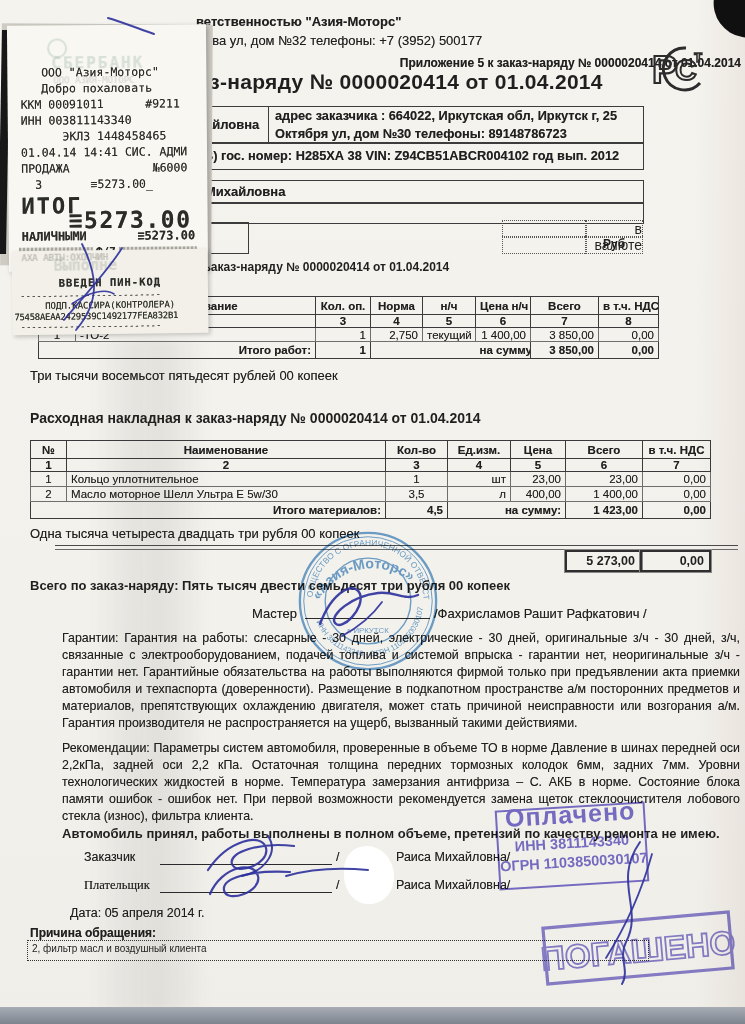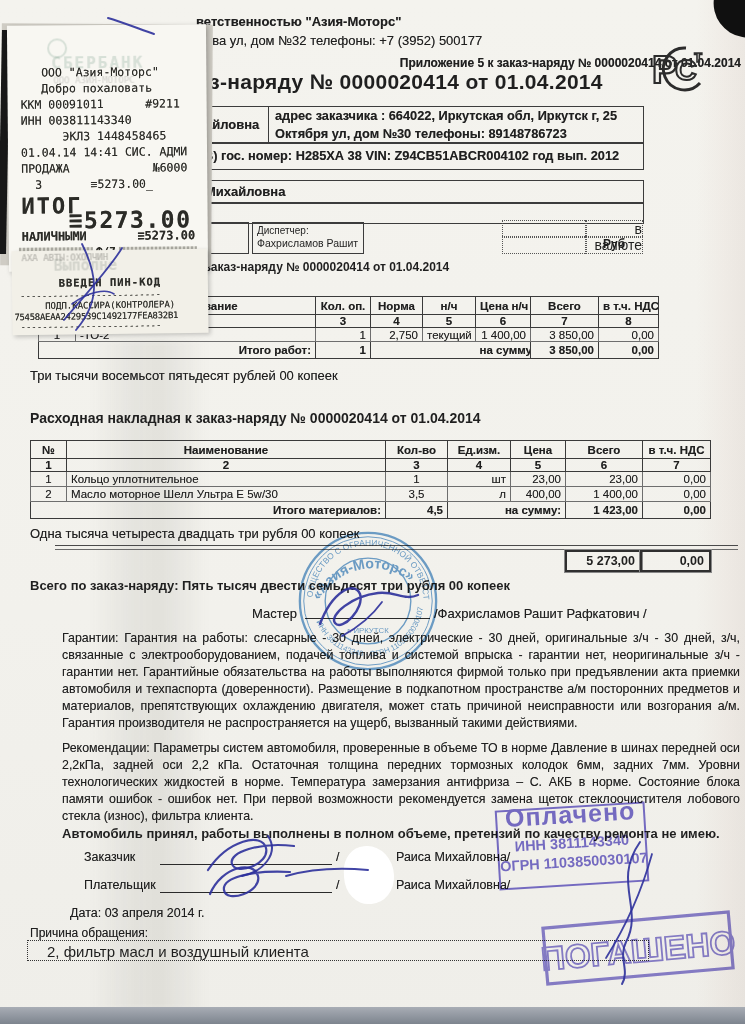--- a/index.html
+++ b/index.html
@@ -79,24 +79,20 @@
   </div>
   <div class="abs box" style="left:140px;top:142px;width:502px;height:26px;">
     <div class="abs doc-text b" style="left:63px;top:5px;font-size:12.8px;">В)  гос. номер:  Н285ХА 38   VIN: Z94CB51ABCR004102 год вып. 2012</div>
   </div>
   <div class="abs box" style="left:140px;top:180px;width:502px;height:22px;">
     <div class="abs doc-text b" style="left:64px;top:3px;font-size:13px;">Михайловна</div>
   </div>
   <div class="abs box" style="left:140px;top:202px;width:502px;height:20px;"></div>
 
   <div class="abs box" style="left:150px;top:222px;width:97px;height:30px;"></div>
-  <div class="abs box" style="left:252px;top:222px;width:110px;height:30px;">
-    <div class="abs" style="left:4px;top:2px;font-size:10px;">Диспетчер:</div>
-    <div class="abs" style="left:4px;top:14px;font-size:10.5px;">Фахрисламов Рашит</div>
-  </div>
   <div class="abs" style="left:502px;top:220px;width:140px;height:34px;">
     <div class="abs dottedbox" style="left:0;top:0;width:83px;height:16px;"></div>
     <div class="abs dottedbox" style="left:83px;top:0;width:56px;height:16px;text-align:right;font-size:14px;">в валюте</div>
     <div class="abs dottedbox" style="left:0;top:16px;width:83px;height:16px;"></div>
     <div class="abs dottedbox b" style="left:83px;top:16px;width:56px;height:16px;text-align:center;font-size:12px;">Руб</div>
   </div>
 
   <div class="abs b" style="left:205px;top:260px;font-size:12px;">заказ-наряду №  0000020414 от 01.04.2014</div>
 
   <table class="t abs" style="left:38px;top:296px;width:620px;">
@@ -226,30 +222,30 @@
 
   <div class="abs para" style="left:62px;top:630px;">Гарантии: Гарантия на работы: слесарные - 30 дней, электрические - 30 дней, оригинальные з/ч - 30 дней, з/ч, связанные с электрооборудованием, подачей топлива и системой впрыска - гарантии нет, неоригинальные з/ч - гарантии нет. Гарантийные обязательства на работы выполняются фирмой только при предъявлении акта приемки автомобиля и техпаспорта (доверенности). Размещение в подкапотном пространстве а/м посторонних предметов и материалов, препятствующих охлаждению двигателя, может стать причиной неисправности или возгорания а/м. Гарантия производителя не распространяется на ущерб, вызванный такими действиями.</div>
   <div class="abs para" style="left:62px;top:740px;">Рекомендации: Параметры систем автомобиля, проверенные в объеме ТО в норме Давление в шинах передней оси 2,2кПа, задней оси 2,2 кПа. Остаточная толщина передних тормозных колодок 6мм, задних 7мм. Уровни технологических жидкостей в норме. Температура замерзания антифриза – С. АКБ в норме. Состояние блока памяти ошибок - ошибок нет. При первой возможности рекомендуется замена щеток стеклоочистителя лобового стекла (износ), фильтра клиента.</div>
   <div class="abs b" style="left:62px;top:826px;font-size:13px;">Автомобиль принял, работы выполнены в полном объеме, претензий по качеству ремонта не имею.</div>
 
   <div class="abs doc-text" style="left:84px;top:850px;">Заказчик</div>
   <div class="abs uline" style="left:160px;top:864px;width:172px;"></div>
   <div class="abs doc-text" style="left:336px;top:850px;">/</div>
   <div class="abs doc-text" style="left:396px;top:850px;">Раиса Михайловна/</div>
 
-  <div class="abs doc-text" style="left:84px;top:878px;">Плательщик</div>
+  <div class="abs doc-text" style="left:84px;top:878px;font-family:Liberation Serif, serif;">Плательщик</div>
   <div class="abs uline" style="left:160px;top:892px;width:172px;"></div>
   <div class="abs doc-text" style="left:336px;top:878px;">/</div>
   <div class="abs doc-text" style="left:396px;top:878px;">Раиса Михайловна/</div>
 
-  <div class="abs doc-text" style="left:70px;top:906px;">Дата: 03 апреля 2014 г.</div>
-
-  <div class="abs doc-text" style="left:30px;top:926px;font-size:12px;">Причина обращения:</div>
+  <div class="abs doc-text" style="left:70px;top:906px;">Дата: 05 апреля 2014 г.</div>
+
+  <div class="abs doc-text" style="left:30px;top:926px;font-size:12px;font-weight:bold;">Причина обращения:</div>
   <div class="abs" style="left:27px;top:940px;width:620px;height:19px;border:1.6px dotted #333;">
-    <div class="abs" style="left:4px;top:2px;font-size:15px;margin-left:15px;">2, фильтр масл и воздушный клиента</div>
+    <div class="abs" style="left:4px;top:2px;font-size:10px;">2, фильтр масл и воздушный клиента</div>
   </div>
 
   <div class="abs whiteout" style="left:344px;top:846px;width:50px;height:58px;transform:rotate(-3deg);"></div>
 
   <svg class="abs stamp" style="left:295px;top:528px;opacity:.8;" width="146" height="146" viewBox="0 0 150 150">
     <defs>
       <path id="arcT" d="M 18,75 a 57,57 0 1 1 114,0"></path>
       <path id="arcB" d="M 18,75 a 57,57 0 1 0 114,0"></path>
       <path id="arcC" d="M 18,98 a 62,62 0 0 1 114,-28"></path>
     </defs>

